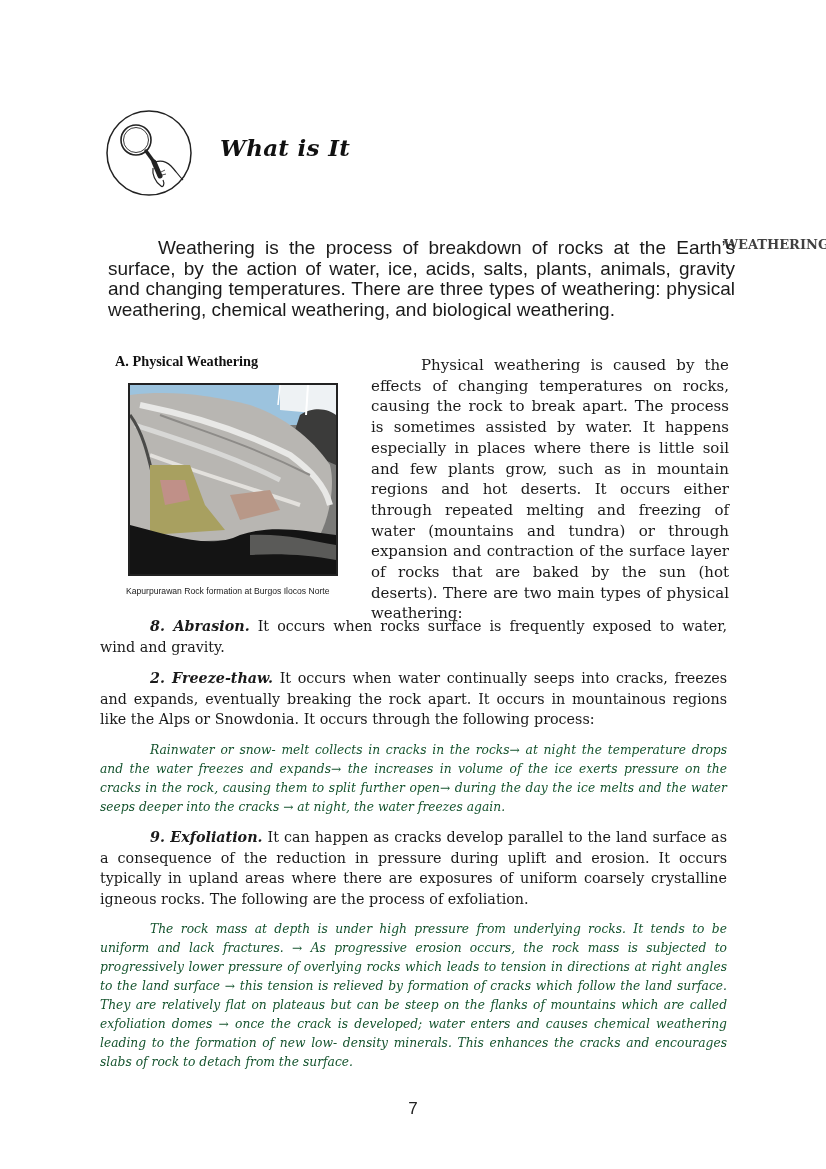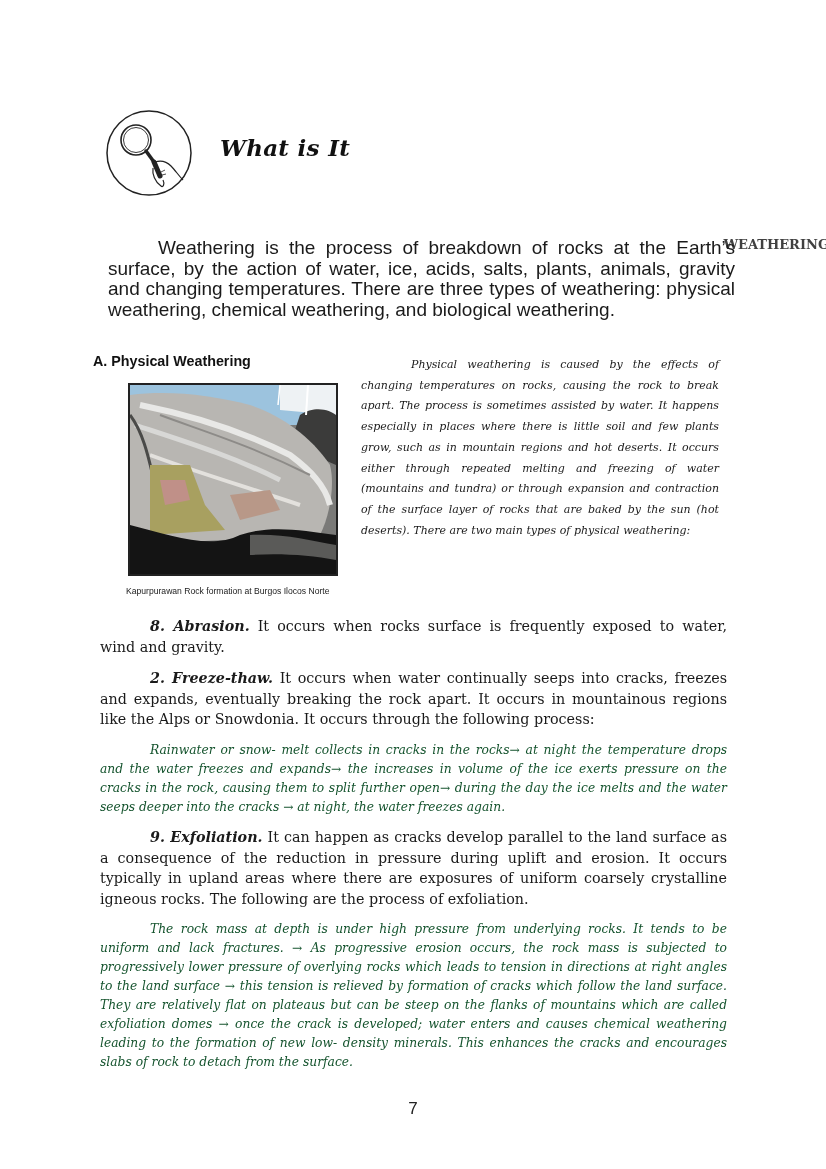--- a/index.html
+++ b/index.html
@@ -10,26 +10,26 @@
     .header-title { position: absolute; left: 220px; top: 134px; font-family: "DejaVu Serif", serif; font-weight: bold; font-style: italic; font-size: 23px; letter-spacing: 0.3px; color: #111; }
 
     .section-title { position: absolute; left: 0; width: 826px; top: 204px; text-align: right; font-family: "DejaVu Serif", serif; font-weight: bold; font-size: 13px; color: #404040; margin-top: 33px; }
     .section-title span { position: relative; left: 3px; }
 
     .para { position: absolute; left: 100px; width: 627px; font-family: "Liberation Serif", serif; font-size: 16.2px; line-height: 20.7px; text-align: justify; color: #1a1a1a; }
     .para .indent { display: inline-block; width: 50px; }
 
     .intro { top: 238px; font-family: Liberation Sans, sans-serif; font-size: 19px; line-height: 20.7px; margin-left: 8px; }
 
-    .subheading { position: absolute; left: 93px; top: 353px; font-family: Liberation Sans, sans-serif; font-weight: bold; font-size: 14.3px; color: #111; }
+    .subheading { position: absolute; left: 115px; top: 353px; font-family: Liberation Serif, serif; font-weight: bold; font-size: 14.3px; color: #111; }
 
     .photo { position: absolute; left: 128px; top: 383px; width: 210px; height: 193px; border: 2px solid #222; box-sizing: border-box; overflow: hidden; }
     .caption { position: absolute; left: 126px; top: 586px; width: 215px; font-family: "Liberation Sans", sans-serif; font-size: 8.6px; color: #222; white-space: nowrap; }
 
-    .side-para { position: absolute; left: 361px; top: 355px; width: 358px; font-family: "DejaVu Serif", serif; font-size: 11px; line-height: 20.7px; text-align: justify; text-align-last: left; color: #1a1a1a; font-style: italic; }
+    .side-para { position: absolute; left: 371px; top: 355px; width: 358px; font-family: "DejaVu Serif", serif; font-size: 15px; line-height: 20.7px; text-align: justify; text-align-last: left; color: #1a1a1a; }
     .side-para .indent { display: inline-block; width: 50px; }
 
     .item { font-family: "DejaVu Serif", serif; font-size: 14.3px; line-height: 20.7px; }
     .item b i { font-weight: bold; }
     .abrasion { top: 616px; }
     .freeze { top: 668px; }
     .exfol { top: 827px; }
 
     .italic-block { position: absolute; left: 100px; width: 627px; font-family: "DejaVu Serif", serif; font-style: italic; font-size: 12.3px; line-height: 19px; text-align: justify; color: #14532d; }
     .italic-block .indent { display: inline-block; width: 50px; }

